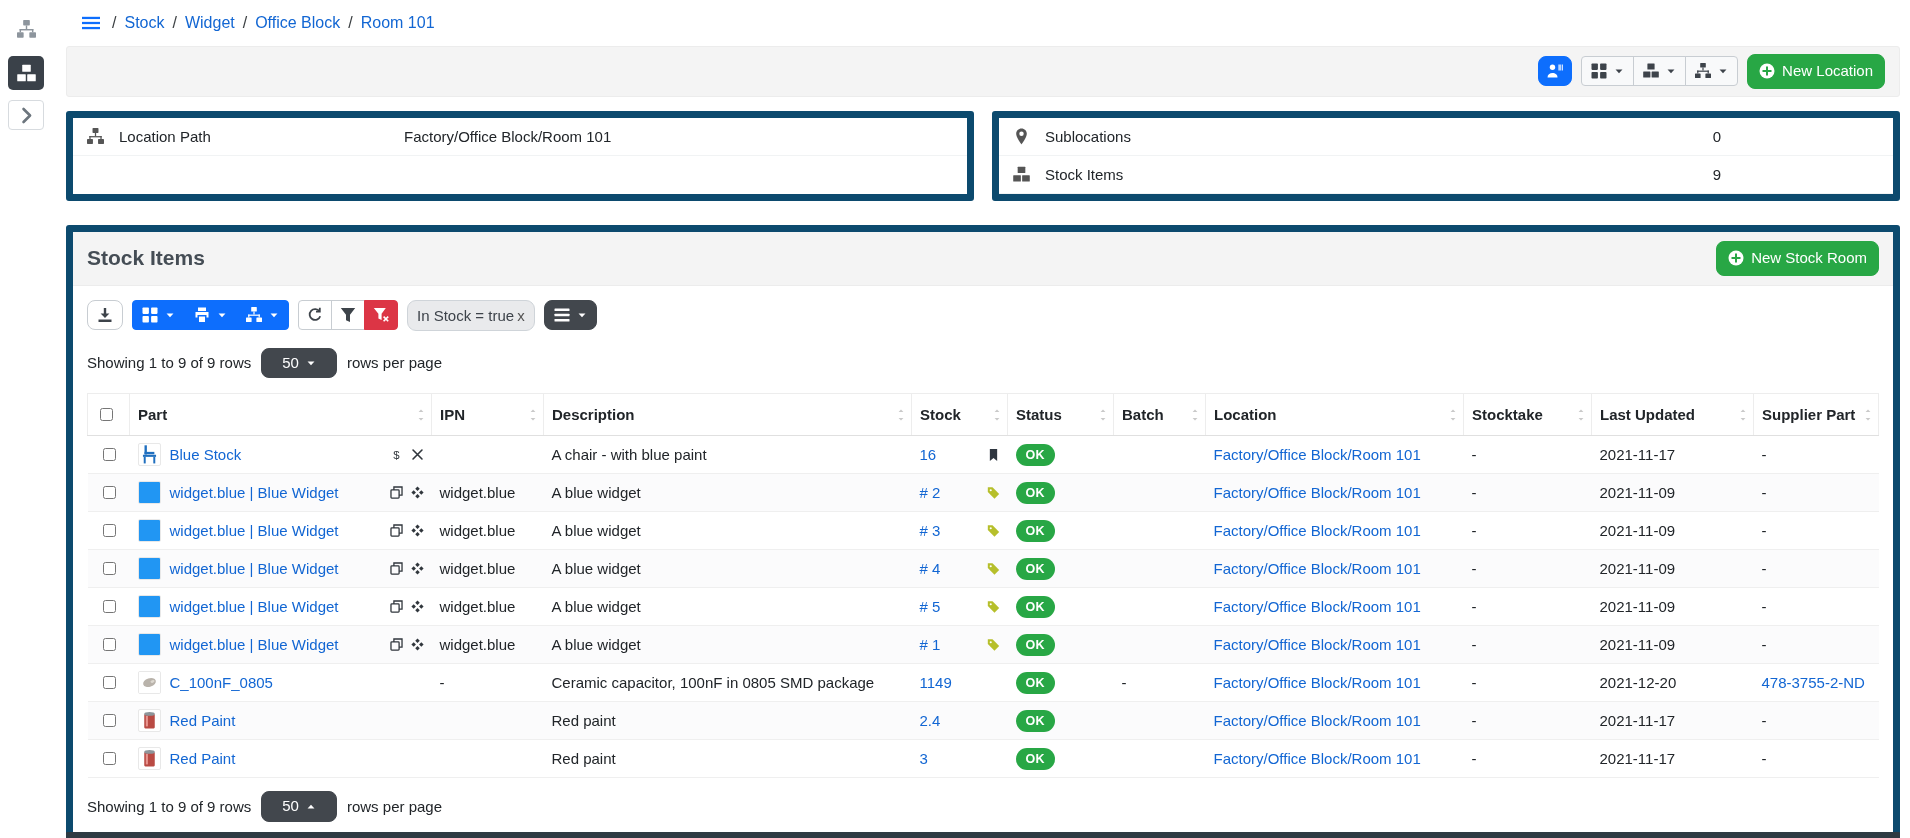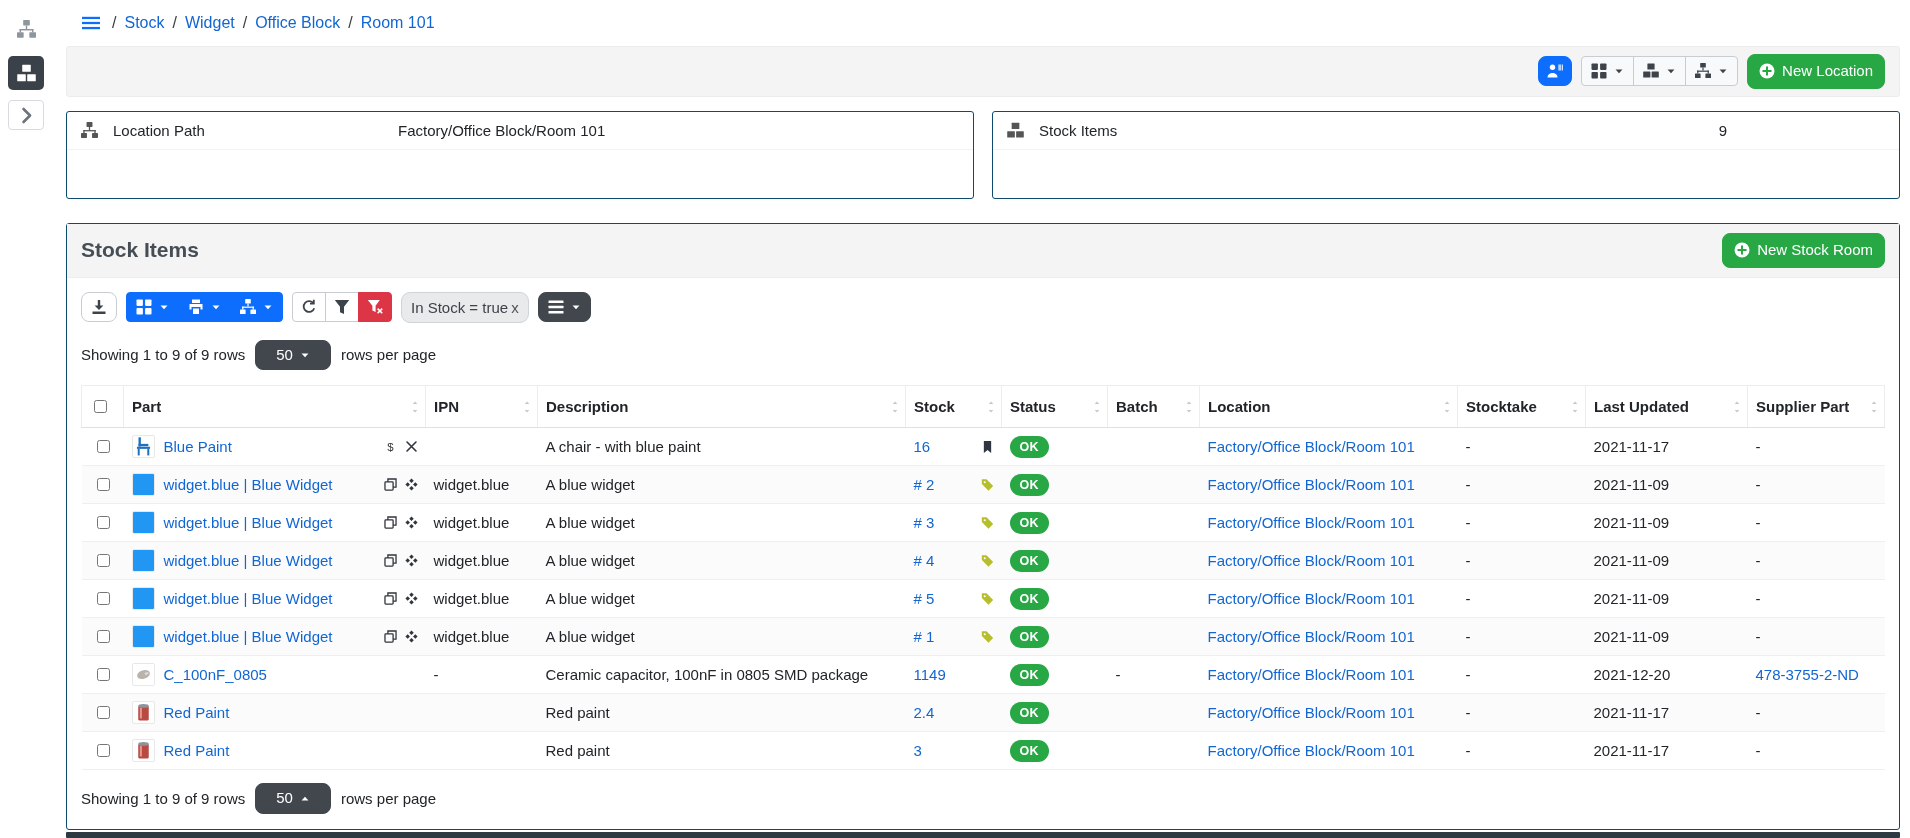--- a/index.html
+++ b/index.html
@@ -50,21 +50,21 @@
   .btn.sm{padding:6px 9px}
   .btn.sq{padding:6px 8px}
   .btn-group{display:inline-flex}
   .btn-group .btn{border-radius:0}
   .btn-group .btn:first-child{border-radius:4px 0 0 4px}
   .btn-group .btn:last-child{border-radius:0 4px 4px 0}
   .btn-group .btn + .btn{margin-left:-1px}
 
   
   .details{display:flex;gap:18px;margin-top:14px}
-  .card{border:1px solid #0c4a6e;border-radius:3px;background:#fff}
+  .card{border:7px solid #0c4a6e;border-radius:3px;background:#fff}
   .detail-card{flex:1;min-height:88px;align-self:stretch}
   .d-row{display:flex;align-items:center;padding:10px 14px;border-bottom:1px solid #f1f3f4;font-size:15px}
   .d-row .icon{color:#555;margin-right:15px}
   .d-row .icon svg{width:17px;height:17px}
   .d-label{width:285px;color:#212529}
   .detail-card.right .d-value{margin-left:auto;padding-right:158px}
 
   
   .stock-card{margin-top:24px;padding-bottom:4px}
   .section-header{background:#f4f4f4;padding:9px 14px;display:flex;align-items:center;border-bottom:1px solid #ececec;min-height:46px}
@@ -264,20 +264,29 @@
               </svg>
             </span>
           <span class="d-label">Location Path</span>
           <span class="d-value">Factory/Office Block/Room 101</span>
         </div>
       </div>
       <div class="card detail-card right">
         <div class="d-row">
           <span class="icon">
               <svg viewBox="0 0 16 16" fill="currentColor">
+                <path d="M8 0.5C5.2 0.5 3 2.7 3 5.5 3 9.2 8 15.5 8 15.5s5-6.3 5-10c0-2.8-2.2-5-5-5zm0 7a2.1 2.1 0 1 1 0-4.2 2.1 2.1 0 0 1 0 4.2z"></path>
+              </svg>
+            </span>
+          <span class="d-label">Sublocations</span>
+          <span class="d-value">0</span>
+        </div>
+        <div class="d-row">
+          <span class="icon">
+              <svg viewBox="0 0 16 16" fill="currentColor">
                 <rect x="4.4" y="0.6" width="7.2" height="6" rx="0.5"></rect>
                 <rect x="0.2" y="8.6" width="7.2" height="6" rx="0.5"></rect>
                 <rect x="8.6" y="8.6" width="7.2" height="6" rx="0.5"></rect>
               </svg>
             </span>
           <span class="d-label">Stock Items</span>
           <span class="d-value">9</span>
         </div>
       </div>
     </div>
@@ -576,21 +585,21 @@
                     <svg viewBox="0 0 16 16">
                       <g fill="#1f6fbf">
                         <rect x="4.2" y="1" width="1.8" height="7"></rect>
                         <rect x="4.2" y="6" width="7.5" height="1.8"></rect>
                         <rect x="3" y="8.2" width="10" height="1.6"></rect>
                         <rect x="3.6" y="9.8" width="1.5" height="5"></rect>
                         <rect x="10.9" y="9.8" width="1.5" height="5"></rect>
                       </g>
                     </svg>
                   </span>
-                  <a class="lnk">Blue Paint</a>
+                  <a class="lnk">Blue Stock</a>
                   <span class="part-icons">
                     <span class="icon">
                       <svg viewBox="0 0 16 16" fill="currentColor">
                         <text x="8" y="13" text-anchor="middle" font-size="14">$</text>
                       </svg>
                     </span>
                     <span class="icon">
                       <svg viewBox="0 0 16 16" fill="none" stroke="currentColor" stroke-width="2" stroke-linecap="round">
                         <path d="M2.5 2.5l11 11M13.5 2.5l-11 11"></path>
                       </svg>

